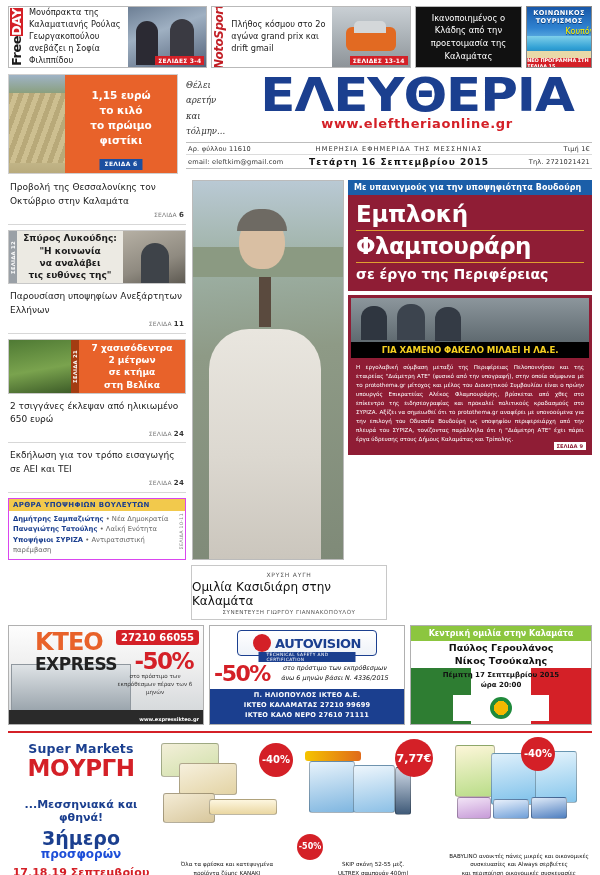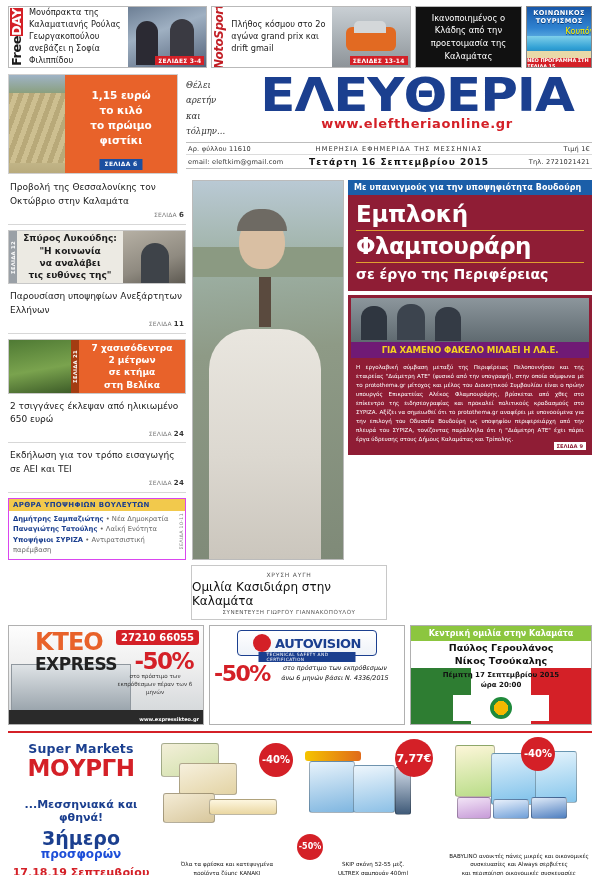--- a/index.html
+++ b/index.html
@@ -121,21 +121,21 @@
   .headline { background:#8f1d35; color:#fff; padding:7px 8px 9px 8px; }
   .headline .h1 { font-size:23px; font-weight:bold; line-height:1.08; letter-spacing:-.3px;}
   .headline .h2 { font-size:23px; font-weight:bold; line-height:1.08; letter-spacing:-.6px; border-top:1.5px solid #e0a030; border-bottom:1.5px solid #e0a030; padding:3px 0; margin:3px 0;}
   .headline .h3 { font-size:14px; font-weight:bold; line-height:1.15;}
 
   .inset { margin-top:4px; background:#8f1d35; padding:3px; }
   .inset-photo { height:44px; background:linear-gradient(180deg,#8c969c,#5f6a70); position:relative; overflow:hidden; }
   .inset-photo .p1{position:absolute;left:10px;top:8px;width:26px;height:34px;border-radius:12px 12px 0 0;background:#2f3640;}
   .inset-photo .p2{position:absolute;left:46px;top:6px;width:28px;height:36px;border-radius:13px 13px 0 0;background:#3c444e;}
   .inset-photo .p3{position:absolute;left:84px;top:9px;width:26px;height:34px;border-radius:12px 12px 0 0;background:#343b45;}
-  .inset-bar { background:#701a75; color:#f5d020; font-weight:bold; font-size:8.6px; text-align:center; padding:3px 2px; letter-spacing:-.1px; }
+  .inset-bar { background:#000000; color:#f5d020; font-weight:bold; font-size:8.6px; text-align:center; padding:3px 2px; letter-spacing:-.1px; }
   .inset-body { color:#fff; font-size:5.6px; line-height:1.62; text-align:justify; padding:5px 5px 8px 5px; position:relative; }
   .inset-body .pgref{ position:absolute; right:3px; bottom:2px; background:#fff; color:#8f1d35; font-size:5.2px; font-weight:bold; padding:0 3px;}
 
   
   .mid-row { display:flex; gap:5px; margin-top:5px; height:55px; }
   .xrysi { width:196px; border:1px solid #c8c8c8; display:flex; flex-direction:column; align-items:center; justify-content:center; background:#fff; }
   .xrysi .k { font-size:6px; color:#555; letter-spacing:.8px; }
   .xrysi .t { font-size:12px; color:#111; margin:2px 0 1px 0; }
   .xrysi .s { font-size:5.6px; color:#555; letter-spacing:.5px; }
 
@@ -401,20 +401,25 @@
         <div class="nm">AUTOVISION</div>
       </div>
       <div class="badge-sub">TECHNICAL SAFETY AND CERTIFICATION</div>
       <div class="mid">
         <div class="big50">-50%</div>
         <div class="note">
           <div>στο πρόστιμο των εκπρόθεσμων</div>
           <div>άνω 6 μηνών βάσει Ν. 4336/2015</div>
         </div>
       </div>
+      <div class="foot">
+        <div>Π. ΗΛΙΟΠΟΥΛΟΣ ΙΚΤΕΟ Α.Ε.</div>
+        <div>ΙΚΤΕΟ ΚΑΛΑΜΑΤΑΣ 27210 99699</div>
+        <div>ΙΚΤΕΟ ΚΑΛΟ ΝΕΡΟ 27610 71111</div>
+      </div>
     </div>
 
     <div class="pasok">
       <div class="stripes">
         <div class="s1"></div>
           <div class="s2"></div>
           <div class="s3"></div>
       </div>
       <div class="hd">Κεντρική ομιλία στην Καλαμάτα</div>
       <div class="names">

